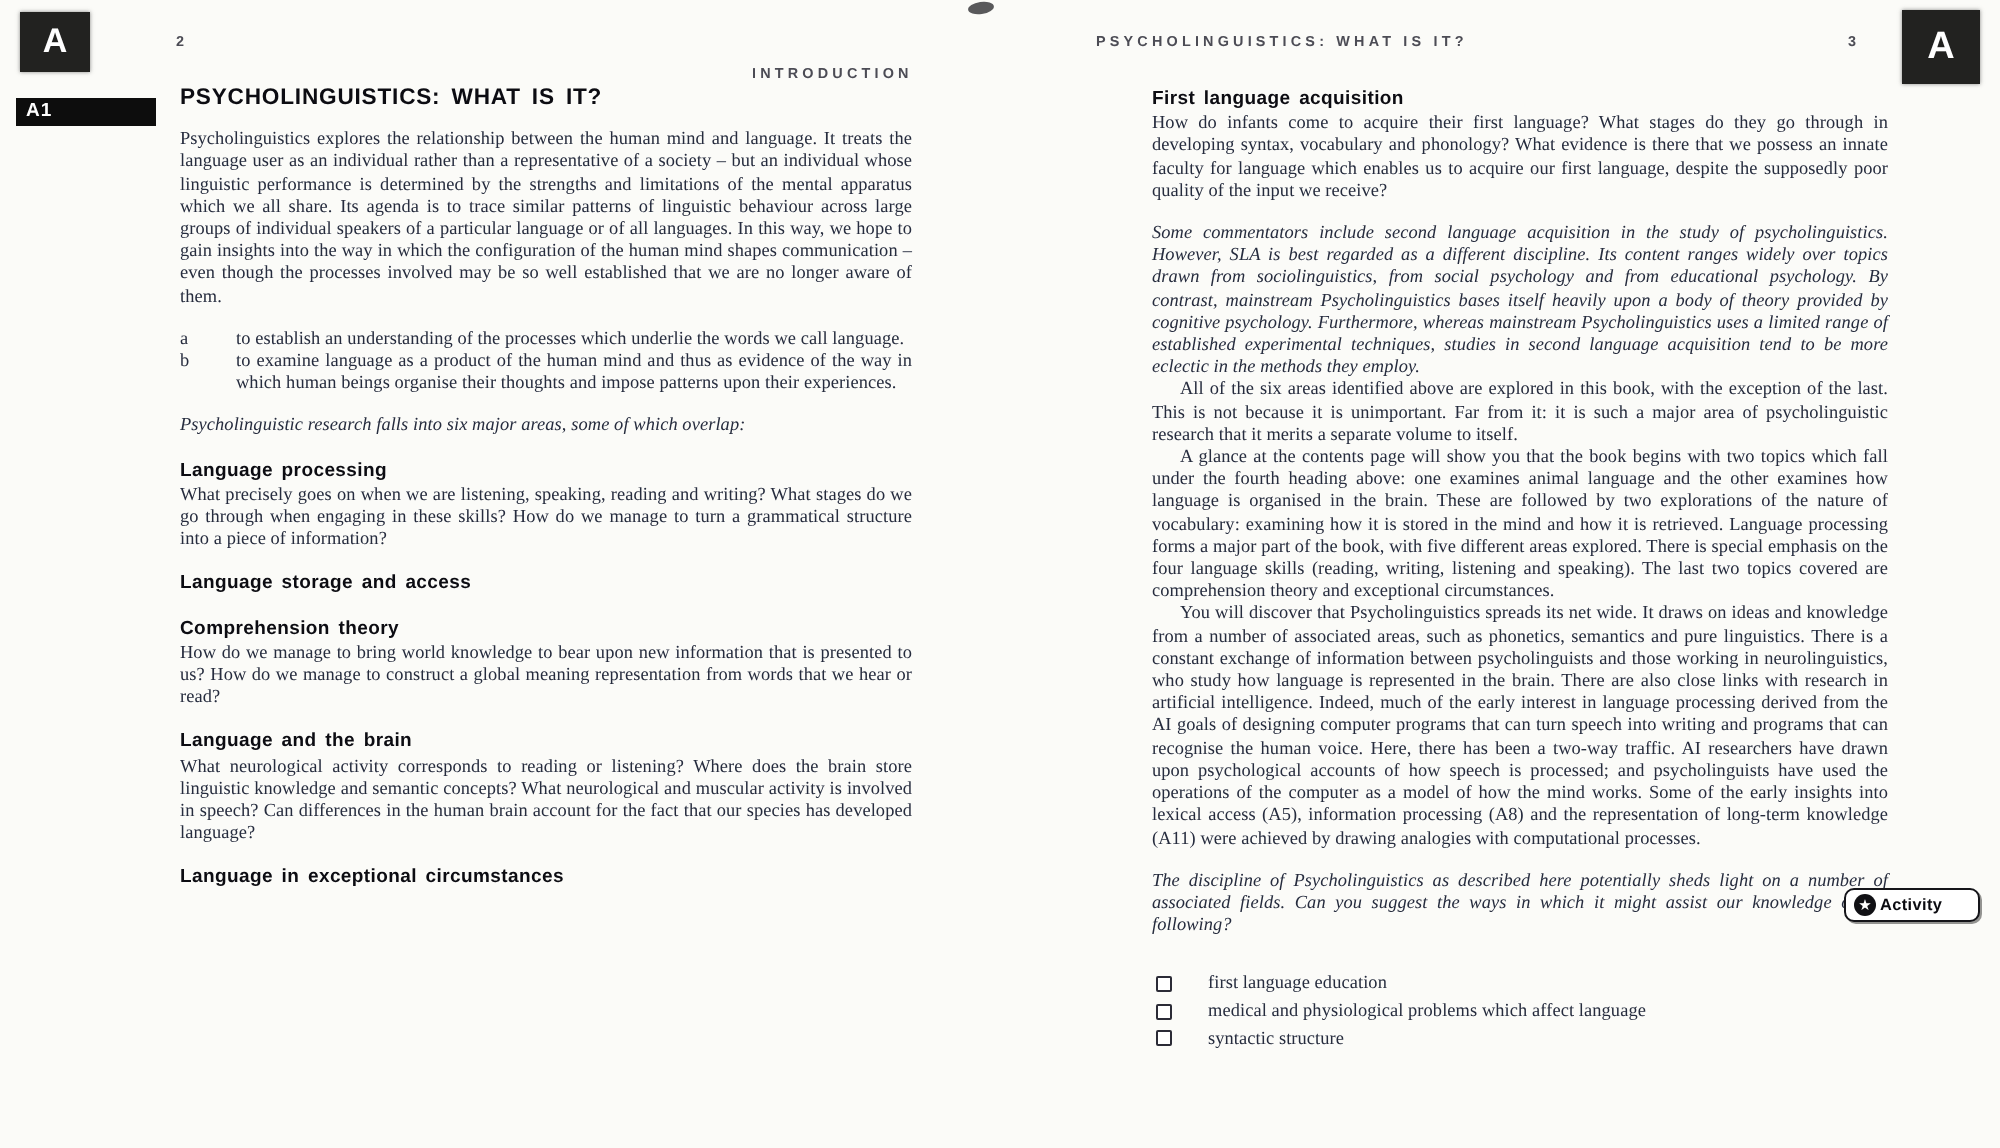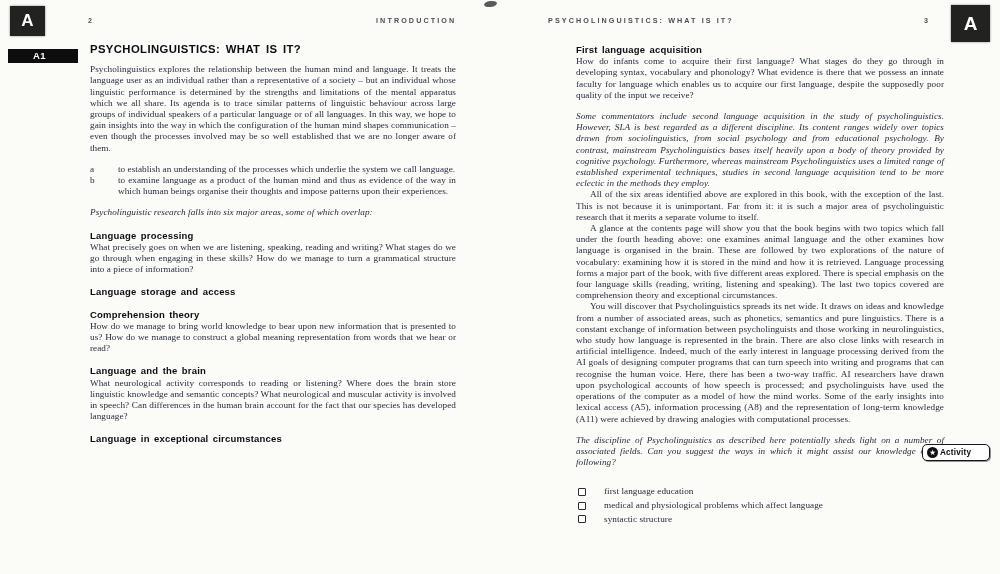--- a/index.html
+++ b/index.html
@@ -25,21 +25,21 @@
     display:flex; align-items:center; justify-content:center;
     box-shadow:0 0 2px rgba(40,40,40,.55);
   }
   .badge-a.left { left:10px; top:6px; width:35px; height:30px; font-size:17px; }
   .badge-a.right { left:951px; top:5px; width:39px; height:37px; font-size:19px; }
   
   .unit-bar {
     position:absolute; left:8px; top:49px; width:70px; height:14px;
     background:#0d0d0d; color:#fff;
     font-family:"Liberation Sans", sans-serif; font-weight:bold;
-    font-size:9.5px; line-height:14px; padding-left:25px;
+    font-size:9.5px; line-height:14px; padding-left:5px;
     box-sizing:border-box; letter-spacing:.5px;
   }
   
   .col { position:absolute; top:44px; text-align:justify;
          font-size:9.2px; line-height:11.2px; letter-spacing:.05px; }
   .col-left  { left:90px;  width:366px; }
   .col-right { left:576px; width:368px; }
   p { margin:0; }
   .indent { text-indent:14px; }
   .gap { margin-top:10px;font-style:italic; }
@@ -87,36 +87,36 @@
   .ink-mark {
     position:absolute; left:484px; top:1px; width:13px; height:6px;
     background:#3c3c40; border-radius:50%; transform:rotate(-8deg); opacity:.85;
   }
 </style>
 </head>
 <body>
 
 <div class="badge-a left">A</div>
 <div class="run-head" style="left:88px; top:16px;">2</div>
-<div class="run-head" style="left:376px; top:16px;">INTRODUCTION</div>
+<div class="run-head" style="left:376px; top:32px;">INTRODUCTION</div>
 <div class="unit-bar">A1</div>
 
 <div class="run-head" style="left:548px; top:16px;">PSYCHOLINGUISTICS: WHAT IS IT?</div>
 <div class="run-head" style="left:924px; top:16px;">3</div>
 <div class="badge-a right">A</div>
 
 <div class="ink-mark"></div>
 
 <div class="col col-left">
   <h1 class="page-title">PSYCHOLINGUISTICS: WHAT IS IT?</h1>
   <p>Psycholinguistics explores the relationship between the human mind and language. It treats the language user as an individual rather than a representative of a society – but an individual whose linguistic performance is determined by the strengths and limitations of the mental apparatus which we all share. Its agenda is to trace similar patterns of linguistic behaviour across large groups of individual speakers of a particular language or of all languages. In this way, we hope to gain insights into the way in which the configuration of the human mind shapes communication – even though the processes involved may be so well established that we are no longer aware of them.</p>
 
   <div class="goal first">
     <span class="goal-marker">a</span>
-    <p>to establish an understanding of the processes which underlie the system we call language.</p>
+    <p>to establish an understanding of the processes which underlie the words we call language.</p>
   </div>
   <div class="goal">
     <span class="goal-marker">b</span>
     <p>to examine language as a product of the human mind and thus as evidence of the way in which human beings organise their thoughts and impose patterns upon their experiences.</p>
   </div>
 
   <p class="gap">Psycholinguistic research falls into six major areas, some of which overlap:</p>
 
   <h3 class="sec">Language processing</h3>
   <p>What precisely goes on when we are listening, speaking, reading and writing? What stages do we go through when engaging in these skills? How do we manage to turn a grammatical structure into a piece of information?</p>

